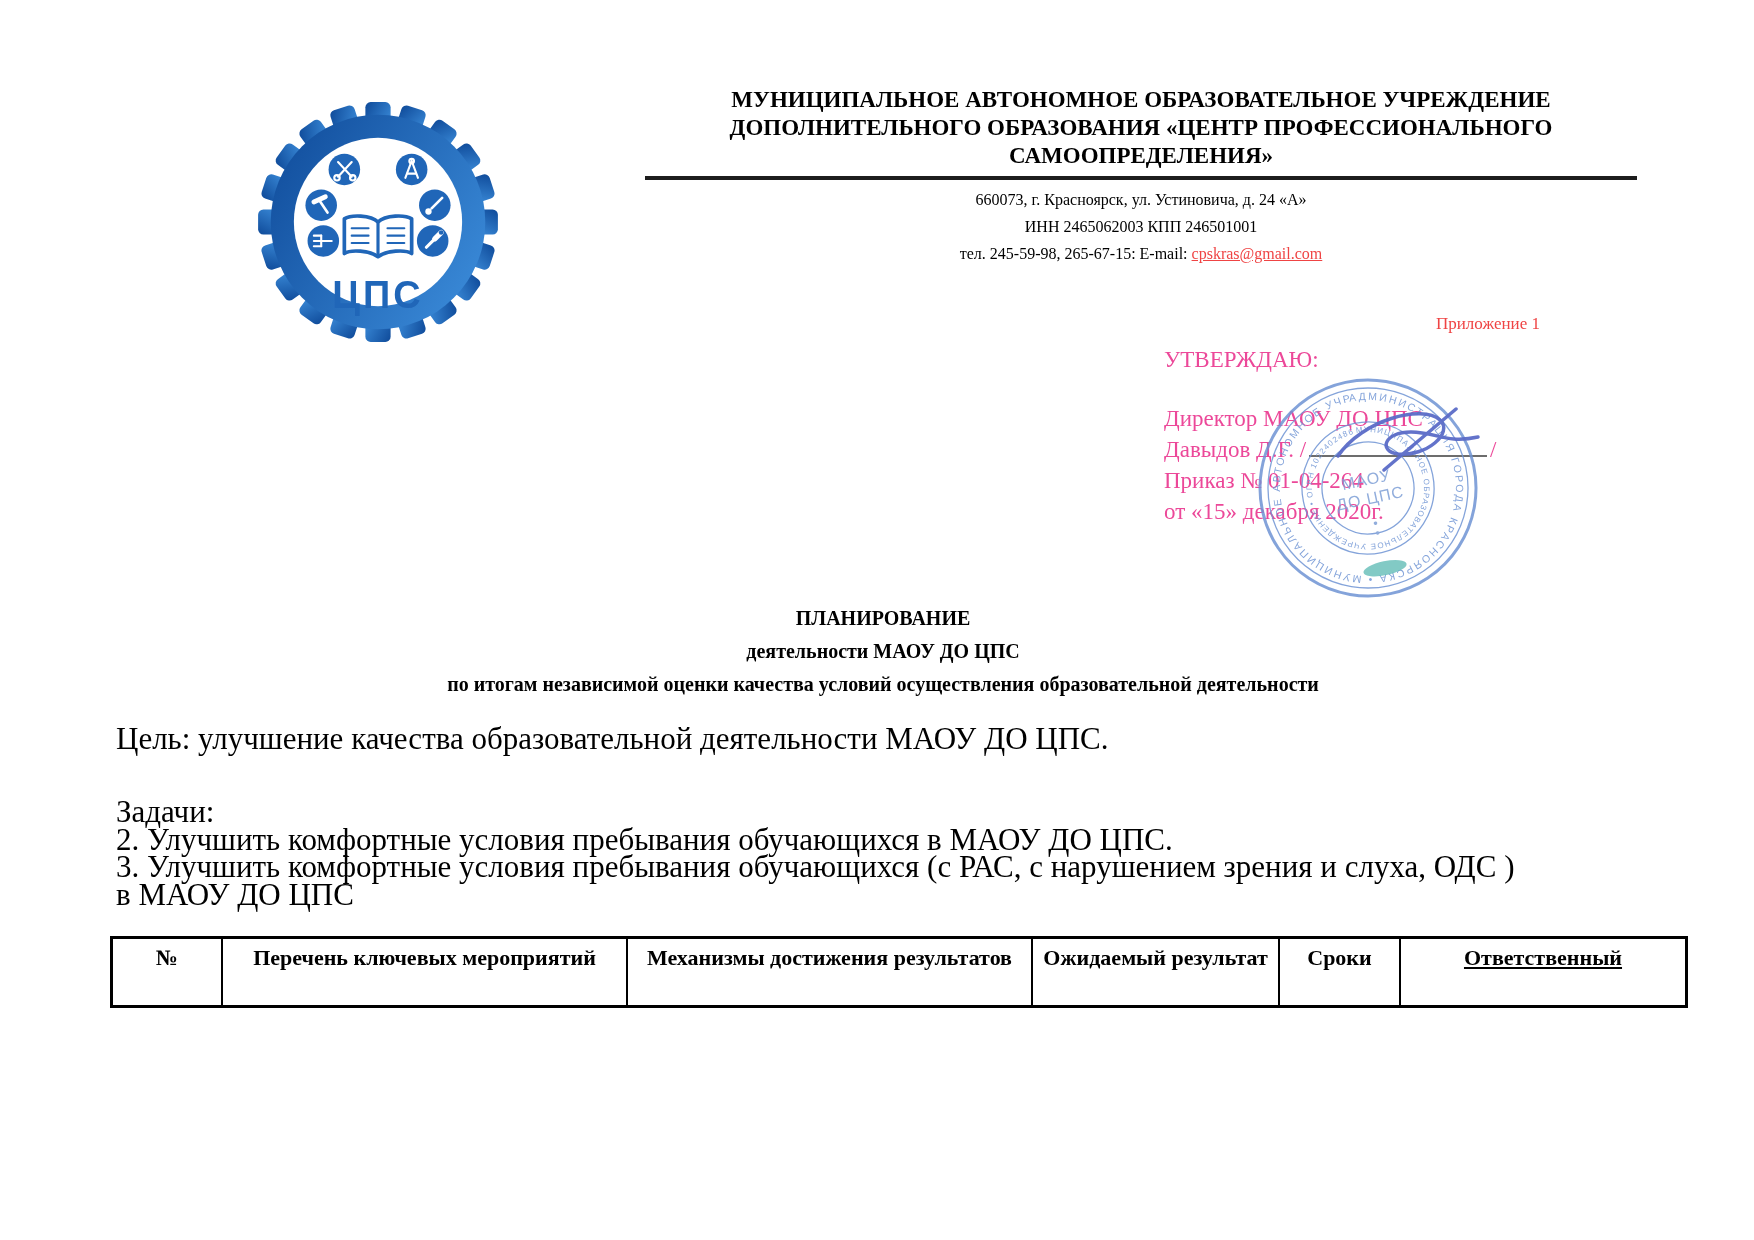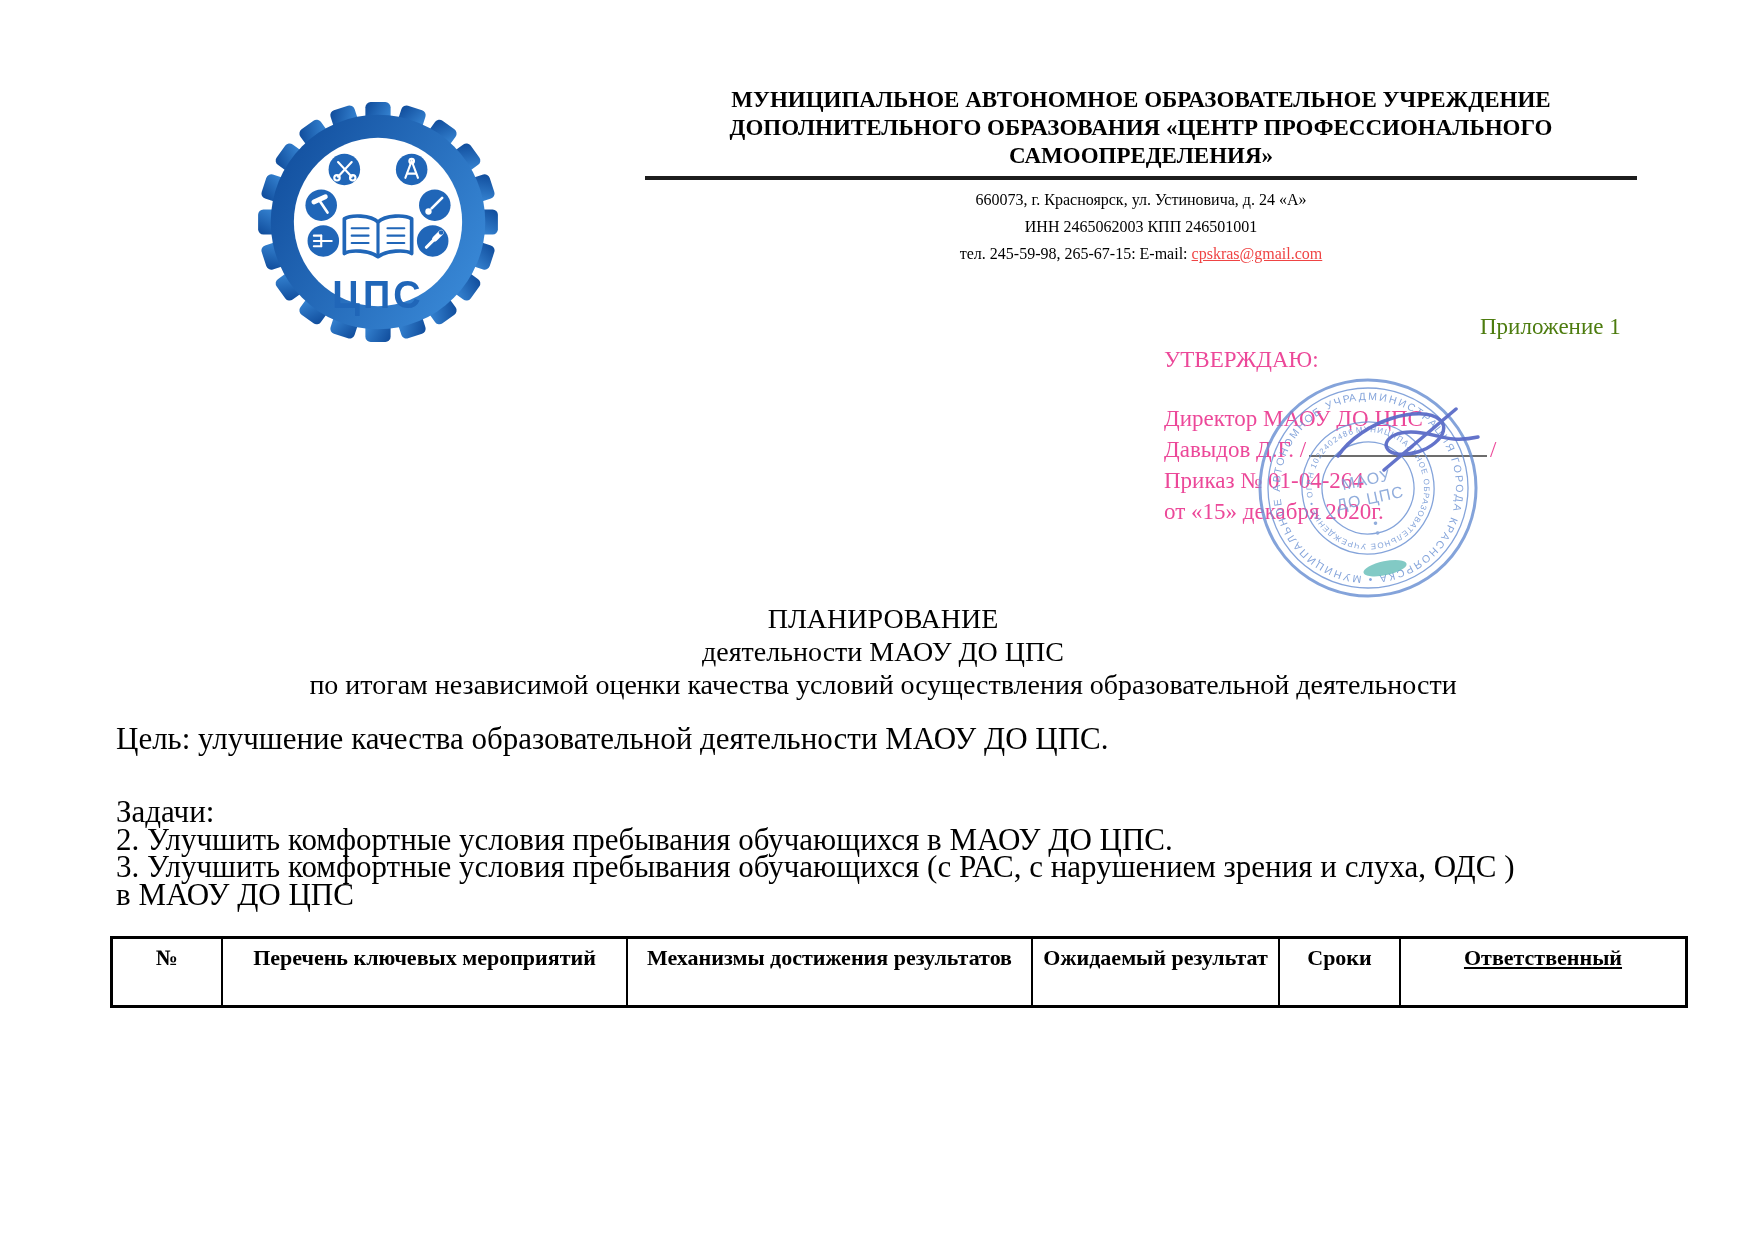--- a/index.html
+++ b/index.html
@@ -9,29 +9,29 @@
   }
   
   .logo{position:absolute;left:256px;top:100px;width:244px;height:244px;}
   
   .org-block{position:absolute;left:645px;top:86px;width:992px;text-align:center;}
   .org-line{font-weight:bold;font-size:23px;line-height:28px;}
   .org-rule{border-bottom:4px solid #1d1d1d;margin-top:6px;margin-bottom:6px;}
   .addr-line{font-size:16px;line-height:27px;}
   .email-link{color:#ef4444;text-decoration:underline;}
   
-  .annex{position:absolute;left:1480px;top:314px;font-size:23px;color:#4d7c0f;}
+  .annex{position:absolute;left:1436px;top:314px;font-size:17px;color:#ef4444;}
   .approve{position:absolute;left:1164px;top:344px;font-size:23px;color:#ec4899;line-height:31px;z-index:1;}
   .approve .gap{height:28px;}
   .sig-line{display:inline-block;width:178px;border-bottom:2px solid #6d6d6d;height:17px;margin:0 3px;}
   .stamp{position:absolute;left:1252px;top:372px;width:232px;height:232px;z-index:2;opacity:.85;}
   .signature{position:absolute;left:1326px;top:404px;width:185px;height:80px;z-index:3;}
   
   .title-block{position:absolute;left:0;top:602px;width:1754px;text-align:center;}
-  .title-line{font-weight:normal;font-size:28px;line-height:33px;padding-left:12px;}
+  .title-line{font-weight:bold;font-size:20px;line-height:33px;padding-left:12px;}
   
   .body-text{position:absolute;left:116px;top:725px;width:1420px;font-size:31px;}
   .goal{margin:0 0 46px 0;line-height:27px;}
   .tasks-heading{line-height:27.5px;}
   .task-item{line-height:27.5px;}
   
   .plan-table{position:absolute;left:110px;top:936px;border-collapse:collapse;table-layout:fixed;}
   .plan-table th{
     border:2px solid #000;font-weight:bold;font-size:22px;line-height:27px;
     vertical-align:top;text-align:center;padding:5px 6px;height:56px;

